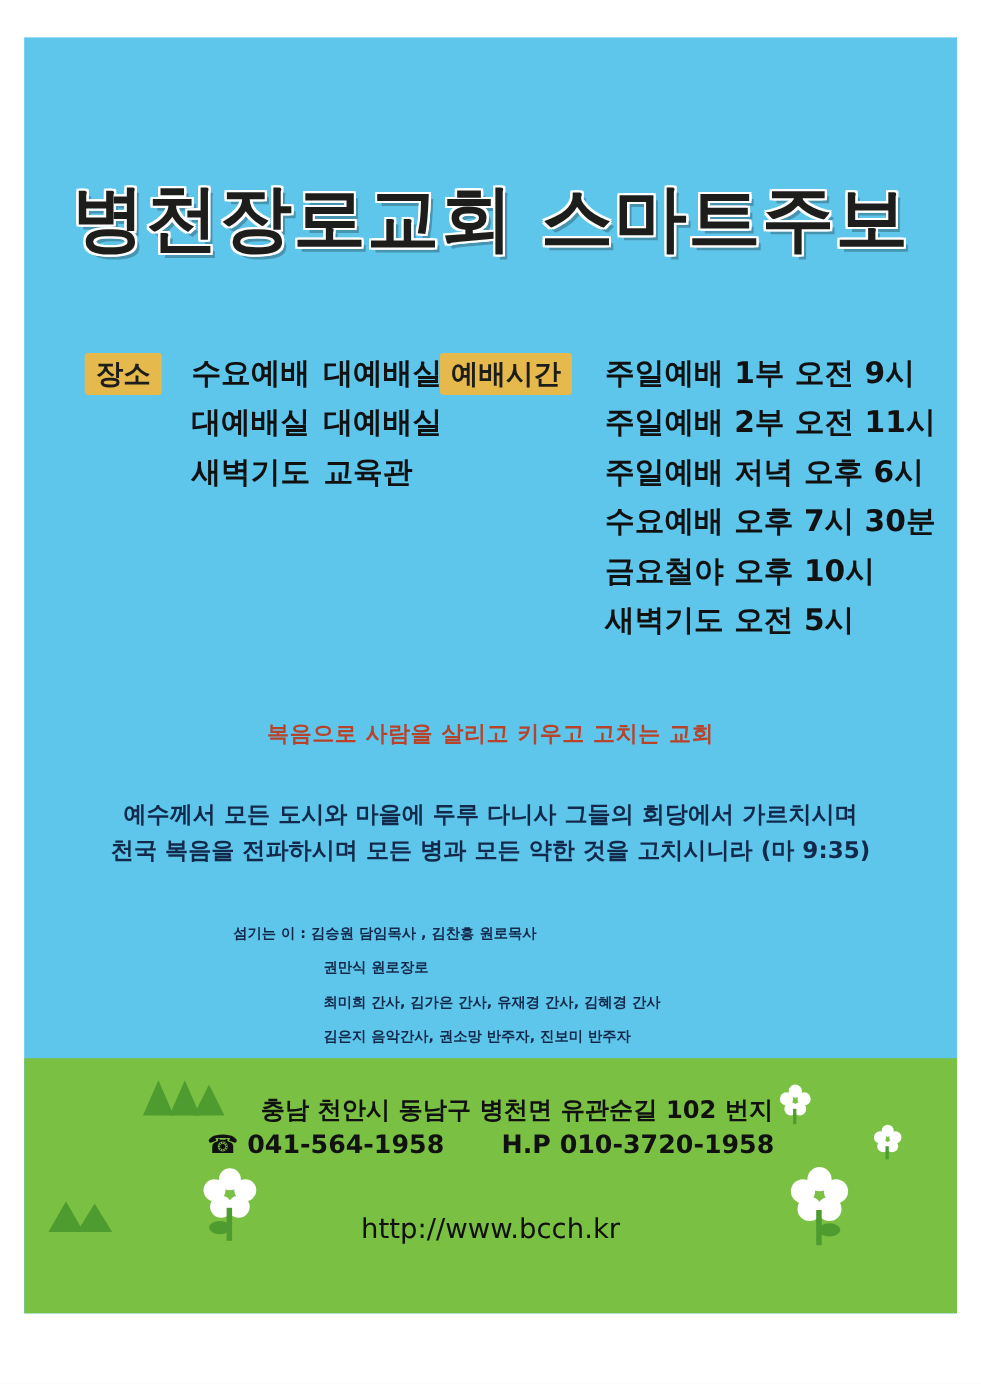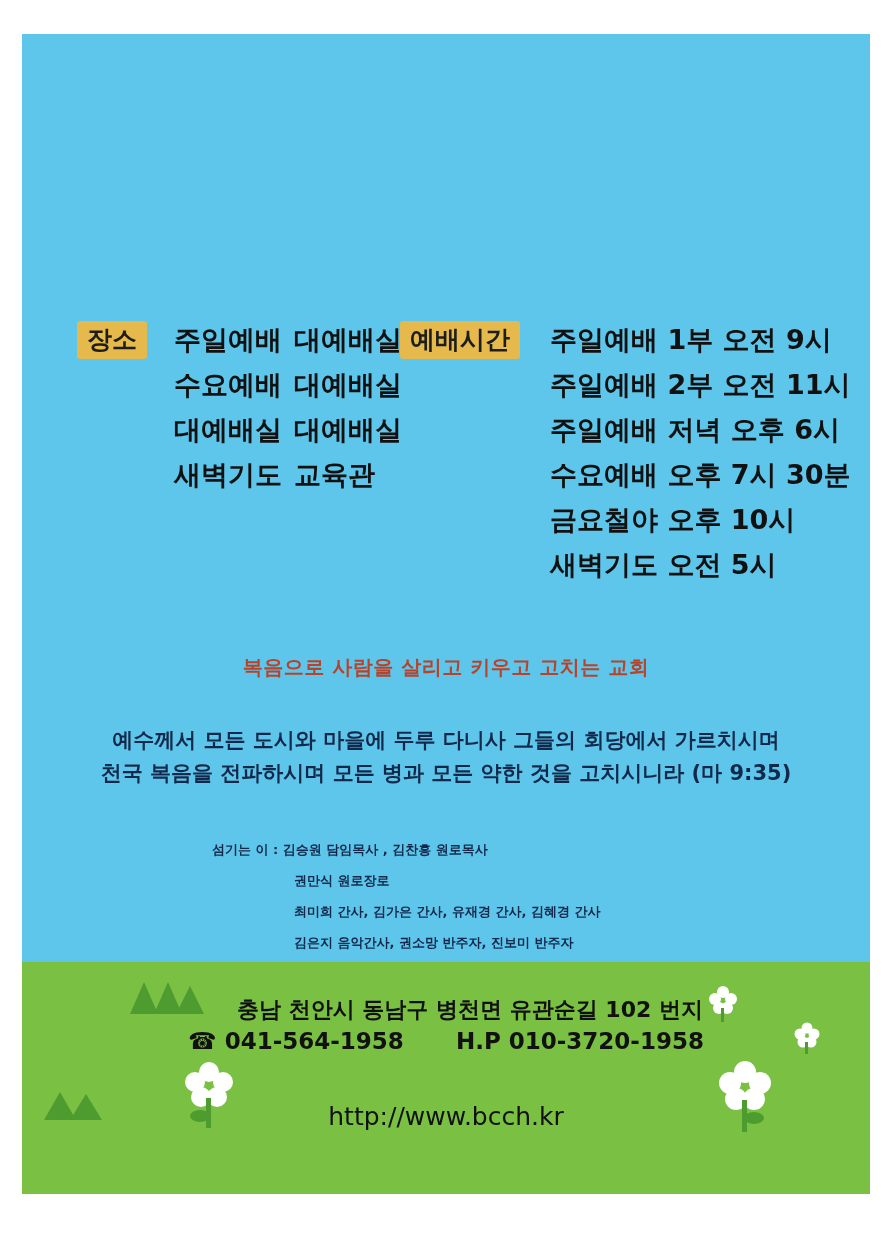--- a/index.html
+++ b/index.html
@@ -177,29 +177,29 @@
   }
 
   
   .deco { position: absolute; }
 </style>
 </head>
 <body>
 
 <div class="poster">
 
+  <div class="title-wrap">
+    <div class="title">병천장로교회 스마트주보</div>
+  </div>
 
   <div class="info">
 
     <div class="tag tag-place">장소</div>
 
     <div class="place-list">
-      <div class="row">
-        <span class="k">주일예배</span><span>대예배실</span>
-      </div>
       <div class="row">
         <span class="k">수요예배</span><span>대예배실</span>
       </div>
       <div class="row">
         <span class="k">대예배실</span><span>대예배실</span>
       </div>
       <div class="row">
         <span class="k">새벽기도</span><span>교육관</span>
       </div>
     </div>

